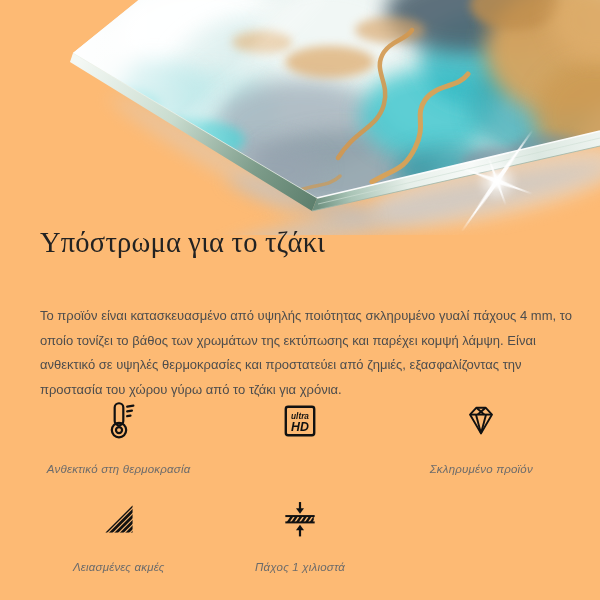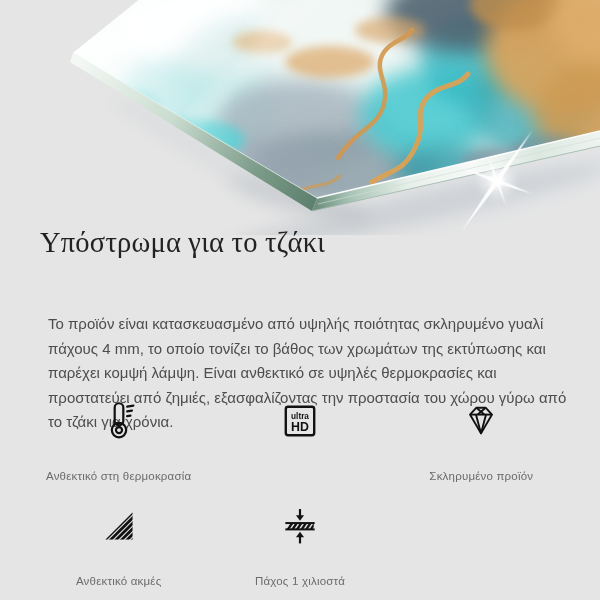--- a/index.html
+++ b/index.html
@@ -1,28 +1,28 @@
 <!DOCTYPE html>
 <html lang="el"><head>
 <meta charset="utf-8">
 <style>
   html,body{margin:0;padding:0;background:#ffffff;}
-  .page{position:relative;width:600px;height:600px;background:#e5e5e5;overflow:hidden;
+  .page{position:relative;width:600px;height:600px;background:#fdba74;overflow:hidden;
         font-family:"Liberation Sans","DejaVu Sans",sans-serif;}
   .hero{position:absolute;top:0;left:0;width:600px;height:235px;}
   .heading{position:absolute;left:40px;top:224px;margin:0;
            font-family:"Liberation Serif","DejaVu Serif",serif;
            font-weight:400;font-size:28.5px;line-height:37px;color:#222222;letter-spacing:.2px;}
-  .desc{position:absolute;left:40px;top:304px;width:532px;margin:8px;
-        font-size:15px;line-height:24.5px;color:#4d4d4d;}
+  .desc{position:absolute;left:40px;top:304px;width:532px;margin:0;
+        font-size:13px;line-height:24.5px;color:#4d4d4d;}
   .features{position:absolute;left:28px;top:397px;width:544px;
             display:grid;grid-template-columns:1fr 1fr 1fr;row-gap:20px;justify-items:center;}
-  .feature{display:flex;flex-direction:column;align-items:center;width:100%;}
+  .feature{display:flex;flex-direction:column;align-items:center;width:100%;font-style:italic;}
   .icon-box{height:48px;display:flex;align-items:center;justify-content:center;}
-  .caption{margin-top:25px;font-size:11.5px;color:#6b6b6b;letter-spacing:.2px;text-align:right;}
+  .caption{margin-top:18px;font-size:11.5px;color:#6b6b6b;letter-spacing:.2px;text-align:right;}
 </style>
 </head>
 <body>
 
 <div class="page">
 
   <div class="hero">
     <svg width="600" height="235" viewBox="0 0 600 235" xmlns="http://www.w3.org/2000/svg">
       <defs>
         <filter id="blurA" x="-60%" y="-60%" width="220%" height="220%">
@@ -188,21 +188,21 @@
           <g clip-path="url(#triClip)" stroke="#111111" stroke-width="3">
             <line x1="7" y1="41" x2="41" y2="7"></line>
             <line x1="13" y1="41" x2="41" y2="13"></line>
             <line x1="19" y1="41" x2="41" y2="19"></line>
             <line x1="25" y1="41" x2="41" y2="25"></line>
             <line x1="31" y1="41" x2="41" y2="31"></line>
             <line x1="37" y1="41" x2="41" y2="37"></line>
           </g>
         </svg>
       </div>
-      <div class="caption">Ανθεκτικό ακμές</div>
+      <div class="caption">Λειασμένες ακμές</div>
     </div>
 
     <div class="feature">
       <div class="icon-box">
         <svg width="44" height="44" viewBox="0 0 48 48">
           <defs>
               <clipPath id="barClip">
                 <rect x="9" y="21" width="30" height="6.5"></rect>
               </clipPath>
             </defs>

